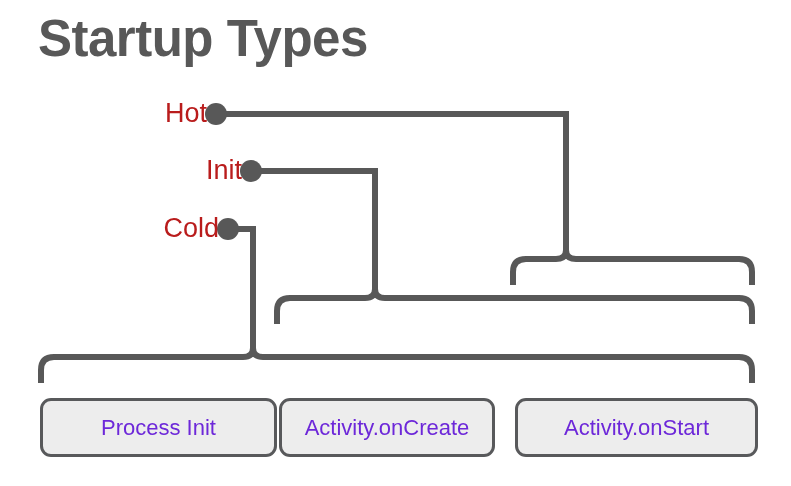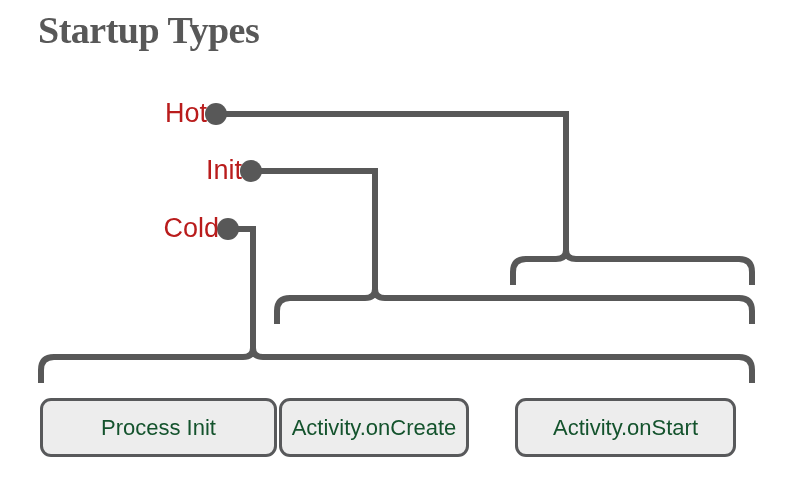--- a/index.html
+++ b/index.html
@@ -20,27 +20,26 @@
     position: absolute;
     inset: 0;
     width: 791px;
     height: 486px;
   }
 
   #page-title {
     position: absolute;
     left: 38px;
     top: 8px;
-    font-size: 38px;
+    font-size: 51px;
     font-weight: bold;
     letter-spacing: -0.5px;
     color: #585858;
     line-height: 1.2;
     white-space: nowrap;
-    font-family: Liberation Serif, serif;
   }
 
   .row-label {
     position: absolute;
     font-size: 27px;
     color: #b91c1c;
     white-space: nowrap;
     text-align: right;
     line-height: 1;
   }
@@ -53,26 +52,26 @@
     top: 398px;
     height: 59px;
     box-sizing: border-box;
     background: #ededed;
     border: 3px solid #58595b;
     border-radius: 11px;
     display: flex;
     align-items: center;
     justify-content: center;
     font-size: 22px;
-    color: #14532d;
+    color: #6d28d9;
     white-space: nowrap;
   }
   #box-process-init    { left: 40px;  width: 237px; }
-  #box-activity-oncreate { left: 279px; width: 190px; }
-  #box-activity-onstart  { left: 515px; width: 221px; }
+  #box-activity-oncreate { left: 279px; width: 216px; }
+  #box-activity-onstart  { left: 515px; width: 243px; }
 </style>
 </head>
 <body>
 
 <svg id="canvas" viewBox="0 0 791 486" xmlns="http://www.w3.org/2000/svg">
 
   <g>
     <path d="M 216 114 L 566 114 L 566 259" fill="none" stroke="#585858" stroke-width="6" stroke-linecap="butt" stroke-linejoin="miter"></path>
     <path d="M 513 285 L 513 272 Q 513 259 526 259 L 556 259 Q 566 259 566 250
              Q 566 259 576 259 L 739 259 Q 752 259 752 272 L 752 285" fill="none" stroke="#585858" stroke-width="6" stroke-linecap="butt"></path>

